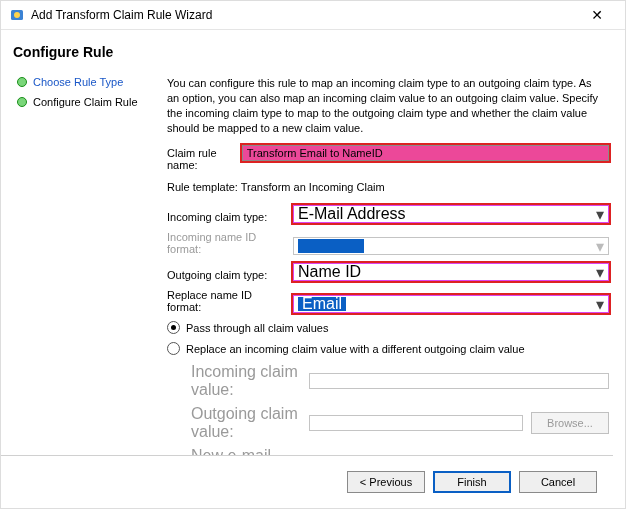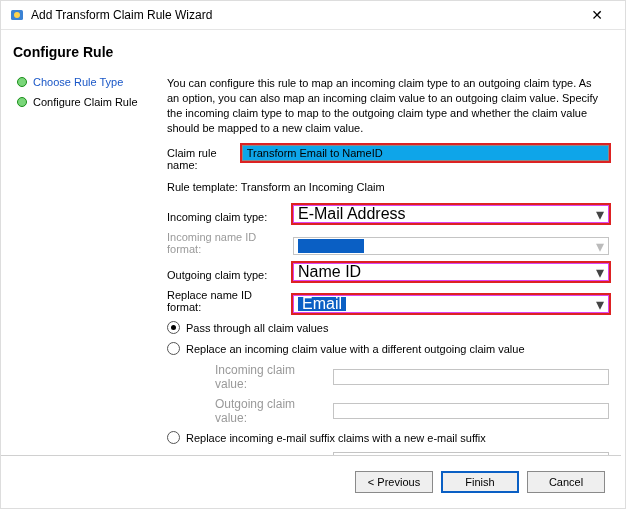--- a/index.html
+++ b/index.html
@@ -94,21 +94,21 @@
     padding-right: 4px;
   }
   .stack { display: flex; gap: 6px; }
   .label { font-size: 11px; margin-top: 2px; }
   .textfield {
     border: 1px solid #8a8a8a;
     padding: 2px 4px;
     height: 16px;
     font-size: 11px;
     font-family: inherit;
-    background: #0ea5e9;
+    background: #ec4899;
     width: 100%;
     box-sizing: border-box;
   }
   .textfield.disabled {
     background: #fff;
     color: #999;
     border-color: #c4c4c4;
   }
   .highlight-red { outline: 2px solid #d22; outline-offset: 0; }
   .template-line { margin: 10px 0 12px; font-size: 11px; }
@@ -189,38 +189,37 @@
   }
   .radio.checked .inner { display: block; }
   .sub-row {
     display: flex;
     align-items: center;
     gap: 8px;
     margin: 0 0 6px 24px;
   }
   .sub-row .sub-label {
     width: 110px;
-    font-size: 12px;
+    font-size: 16px;
     color: #9a9a9a;
-    margin-left: 24px;
   }
   .sub-row .sub-field { flex: 1; }
   .sub-row .btn {
     width: 66px;
   }
   .example {
     margin-left: 142px;
     font-size: 11px;
     color: #9a9a9a;
     margin-bottom: 4px;
   }
   
   .buttons-bar {
     position: absolute;
-    left: 0; right: 4px; bottom: 0;
+    left: 0; right: 12px; bottom: 0;
     height: 52px;
     border-top: 1px solid #d0d0d0;
     display: flex;
     align-items: center;
     justify-content: flex-end;
     padding-right: 16px;
     gap: 8px;
     background: #fff;
   }
   .btn {
@@ -346,26 +345,23 @@
           <div class="sub-field">
             <input class="textfield disabled" type="text" disabled="" style="">
           </div>
         </div>
 
         <div class="sub-row">
           <div class="sub-label">Outgoing claim value:</div>
           <div class="sub-field">
             <input class="textfield disabled" type="text" disabled="" style="">
           </div>
-        </div>
-
-        <div class="radio-line">
-          <span class="radio"></span>
-          <span>Replace incoming e-mail suffix claims with a new e-mail suffix</span>
-        </div>
+          <button class="btn disabled" disabled="">Browse...</button>
+        </div>
+
 
         <div class="sub-row">
           <div class="sub-label">New e-mail suffix:</div>
           <div class="sub-field">
             <input class="textfield disabled" type="text" disabled="" style="">
           </div>
         </div>
         <div class="example">Example: fabrikam.com</div>
 
       </div>

